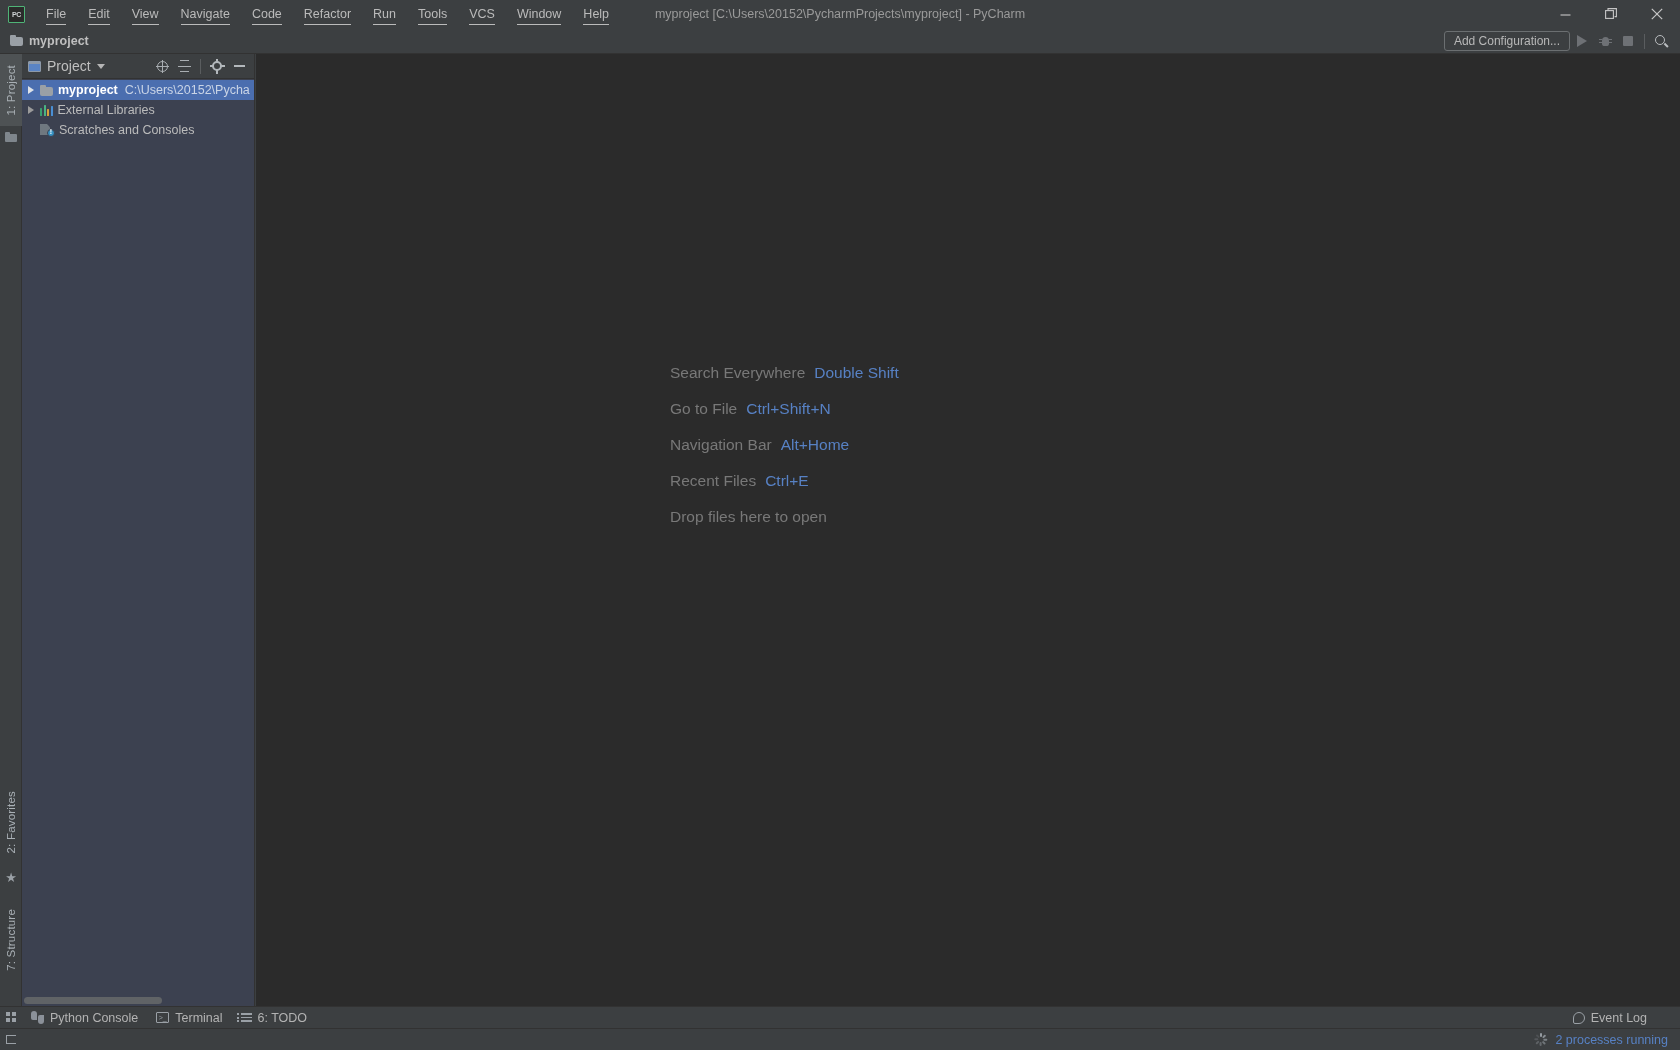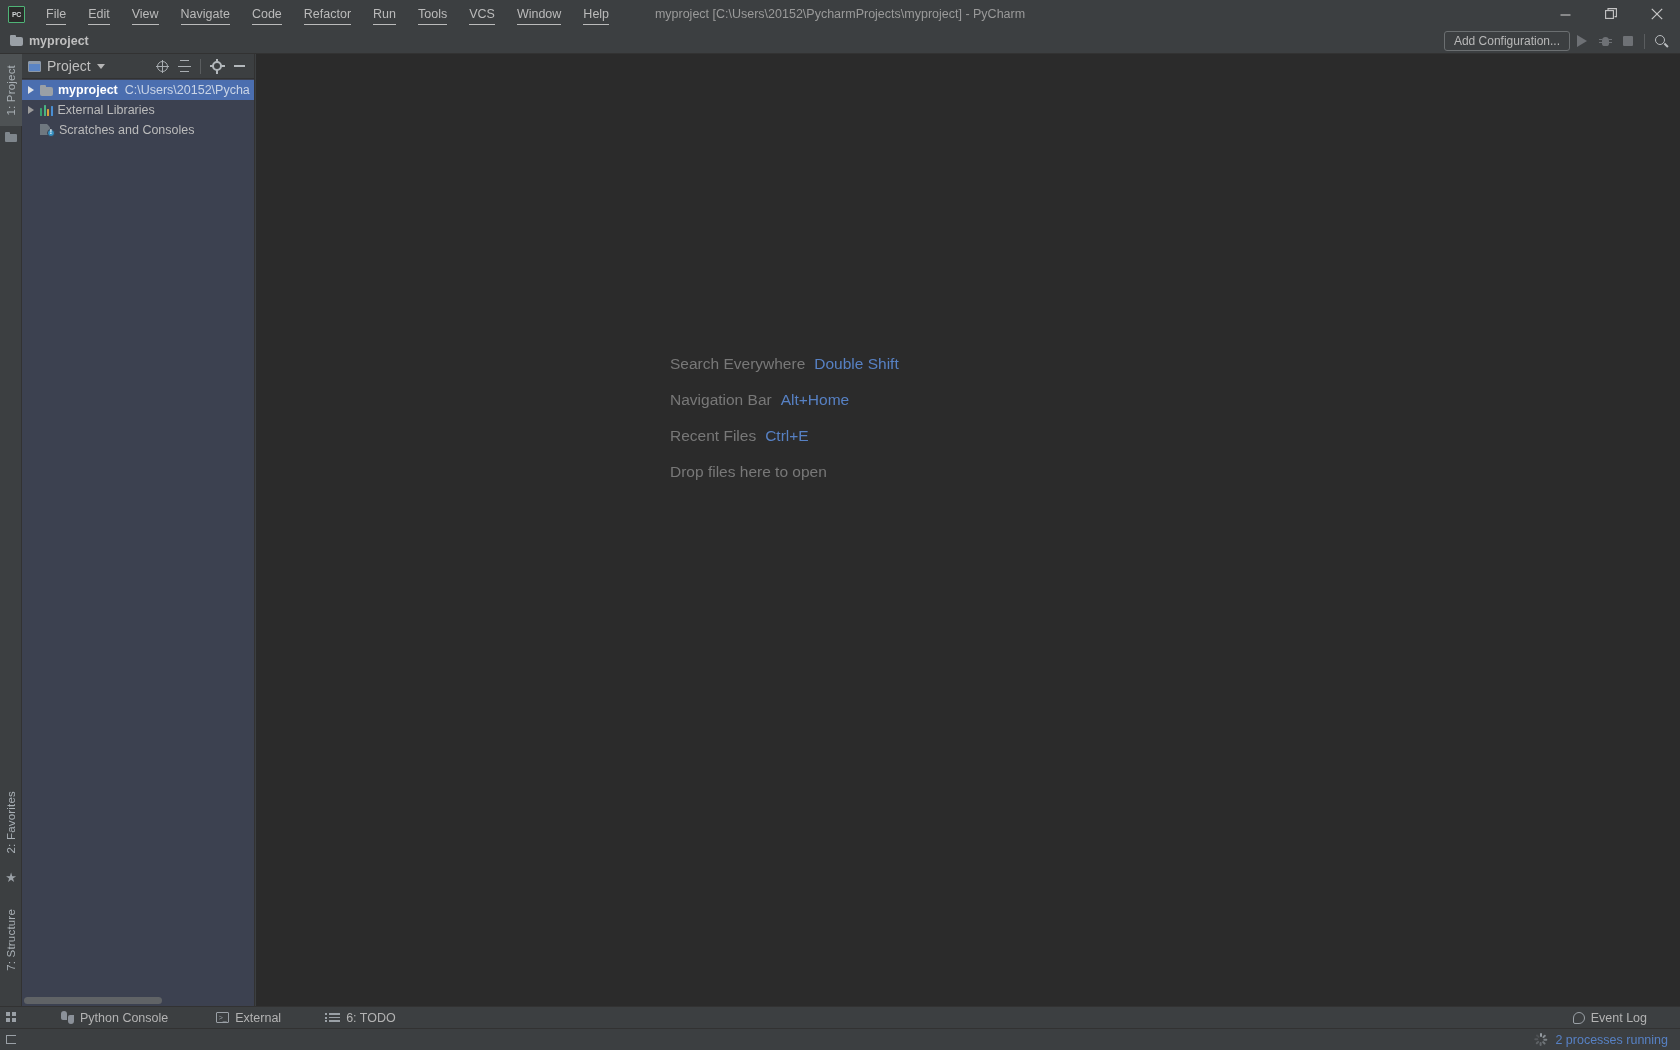--- a/index.html
+++ b/index.html
@@ -233,36 +233,36 @@
   
   .editor {
     position: absolute; left: 256px; top: 54px; right: 0; bottom: 44px;
     background: #2b2b2b;
   }
   .hints {
     position: absolute; left: 414px; top: 292px;
     display: flex; flex-direction: column;
   }
   .hint {
-    display: flex; align-items: center;
+    display: flex; align-items: flex-end;
     height: 36px;
     font-size: 15.5px;
     color: #787878;
     white-space: nowrap;
   }
   .hint .k {
     color: #5781c4; margin-left: 9px;
   }
 
   
   .bottombar {
     position: absolute; left: 0; bottom: 22px; width: 1680px; height: 22px;
     background: #3c3f41;
     border-top: 1px solid #323232;
-    display: flex; align-items: center; gap: 30px;
+    display: flex; align-items: center;
   }
   .bb-left-ico {
     width: 22px; height: 22px; display: flex; align-items: center; justify-content: center;
   }
   .squares { width: 11px; height: 11px; position: relative; }
   .squares i { position: absolute; width: 4px; height: 4px; background: #9aa0a6; }
   .squares i:nth-child(1){ left:0; top:0;}
   .squares i:nth-child(2){ left:6px; top:0;}
   .squares i:nth-child(3){ left:0; top:6px;}
   .squares i:nth-child(4){ left:6px; top:6px;}
@@ -554,20 +554,24 @@
     </div>
   </div>
 
   <div class="editor">
     <div class="hints">
       <div class="hint">
         <span>Search Everywhere</span>
         <span class="k">Double Shift</span>
       </div>
       <div class="hint">
+        <span>Go to File</span>
+        <span class="k">Ctrl+Shift+N</span>
+      </div>
+      <div class="hint">
         <span>Navigation Bar</span>
         <span class="k">Alt+Home</span>
       </div>
       <div class="hint">
         <span>Recent Files</span>
         <span class="k">Ctrl+E</span>
       </div>
       <div class="hint">
         <span>Drop files here to open</span>
       </div>
@@ -585,21 +589,21 @@
     </div>
     <div class="bb-item">
       <span class="py-ico">
           <i></i>
           <i></i>
         </span>
       <span>Python Console</span>
     </div>
     <div class="bb-item">
       <span class="term-ico">&gt;_</span>
-      <span>External</span>
+      <span>Terminal</span>
     </div>
     <div class="bb-item">
       <span class="todo-ico">
           <b></b>
           <b></b>
           <b></b>
         </span>
       <span>6: TODO</span>
     </div>
     <div class="bb-right">

